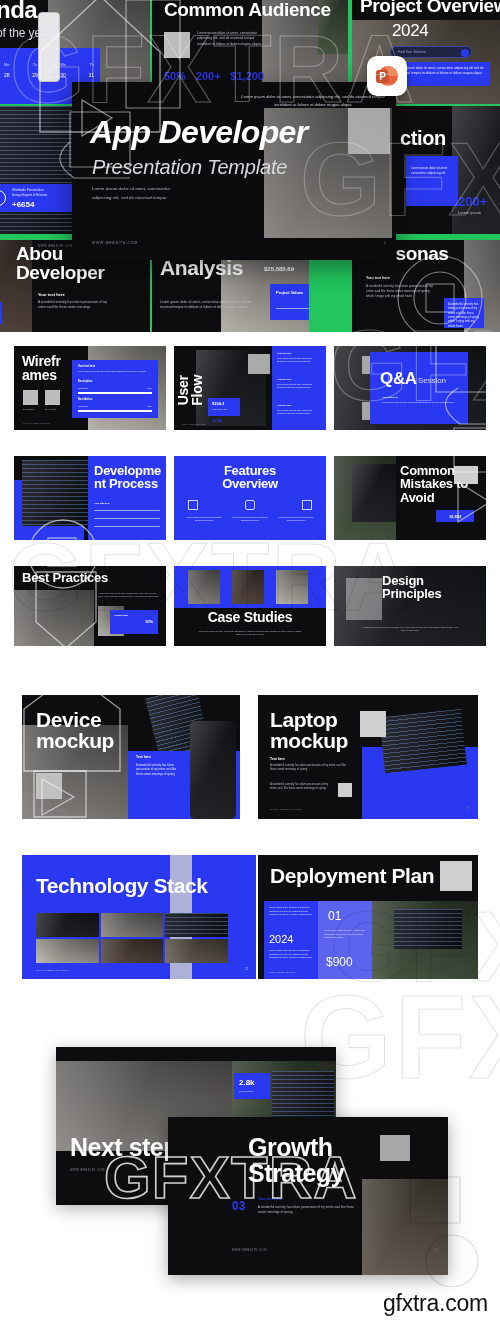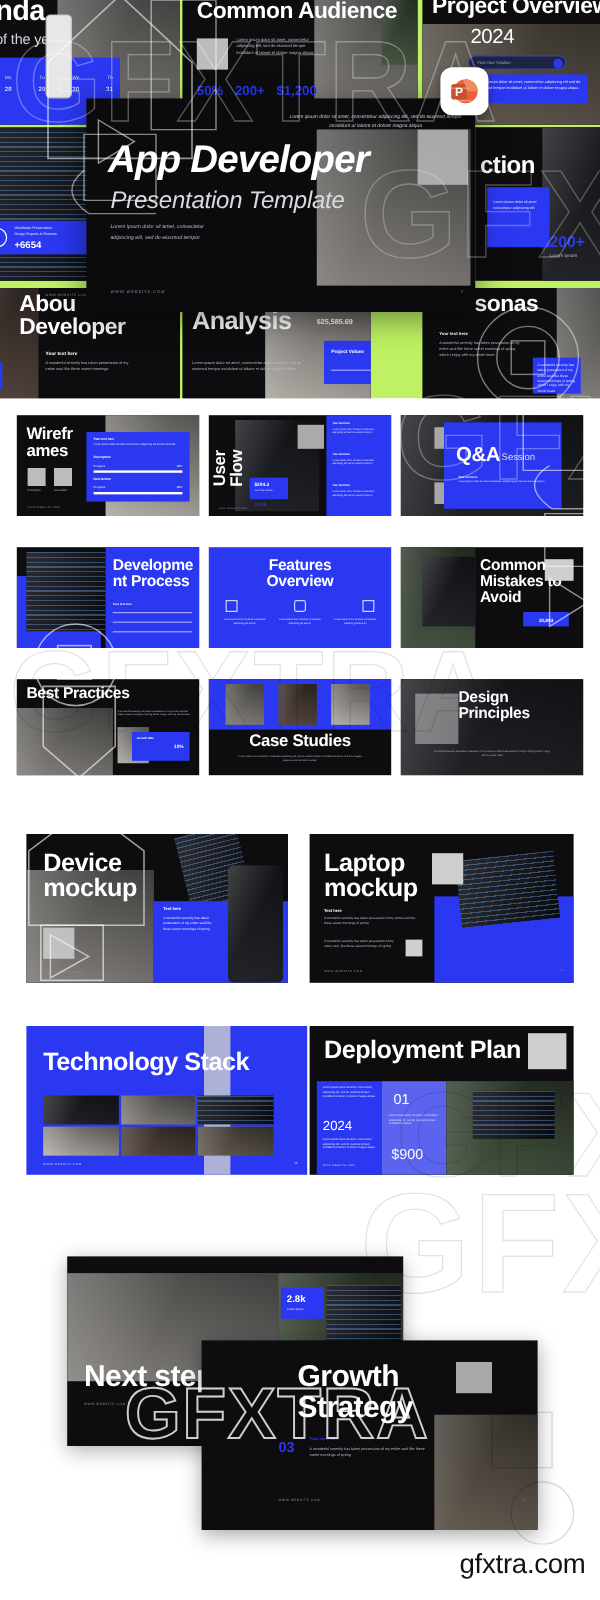--- a/index.html
+++ b/index.html
@@ -35,21 +35,21 @@
       background-image: repeating-linear-gradient(180deg, rgba(120,180,255,.34) 0 1px, rgba(0,0,0,0) 1px 4px),
                         linear-gradient(110deg, rgba(255,255,255,.10), rgba(0,0,0,.5)); }
   .photo.office{ background-color:#8d8a86; }
   .photo.dark  { background-color:#24262b; }
   .photo.light { background-color:#bdb9b2; }
   .photo.person{ background-color:#5b4b44; }
   .photo.plant { background-color:#4a5a45; }
   .bar { background: rgba(255,255,255,.55); height: 1px; }
 
   
-  #collage { position: absolute; left: 0; top: 0; width: 500px; height: 332px; background: #bef264; }
+  #collage { position: absolute; left: 0; top: 0; width: 500px; height: 332px; background: #22c55e; }
 
   
   #hero { position: absolute; left: 72px; top: 82px; width: 324px; height: 178px;
           background: #0b0b0d; box-shadow: 0 6px 26px rgba(0,0,0,.45); z-index: 30; font-style: italic; }
   #pptIcon { position: absolute; left: 367px; top: 56px; width: 40px; height: 40px;
              border-radius: 10px; background: #fff; z-index: 40;
              box-shadow: 0 2px 7px rgba(0,0,0,.35); display:flex; align-items:center; justify-content:center; }
 
   
   .panel { position: absolute; background: #ffffff; }

